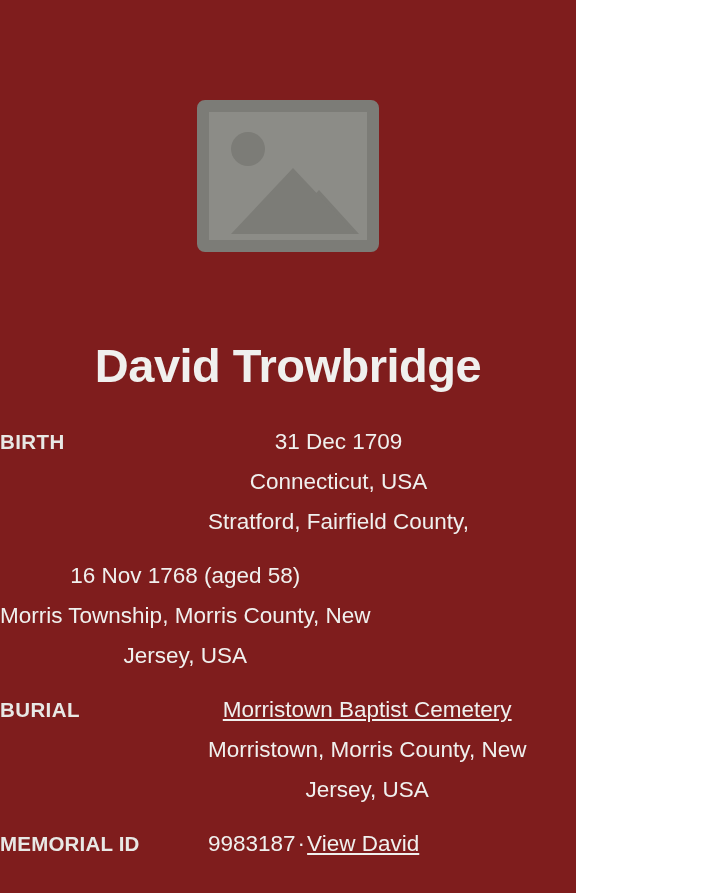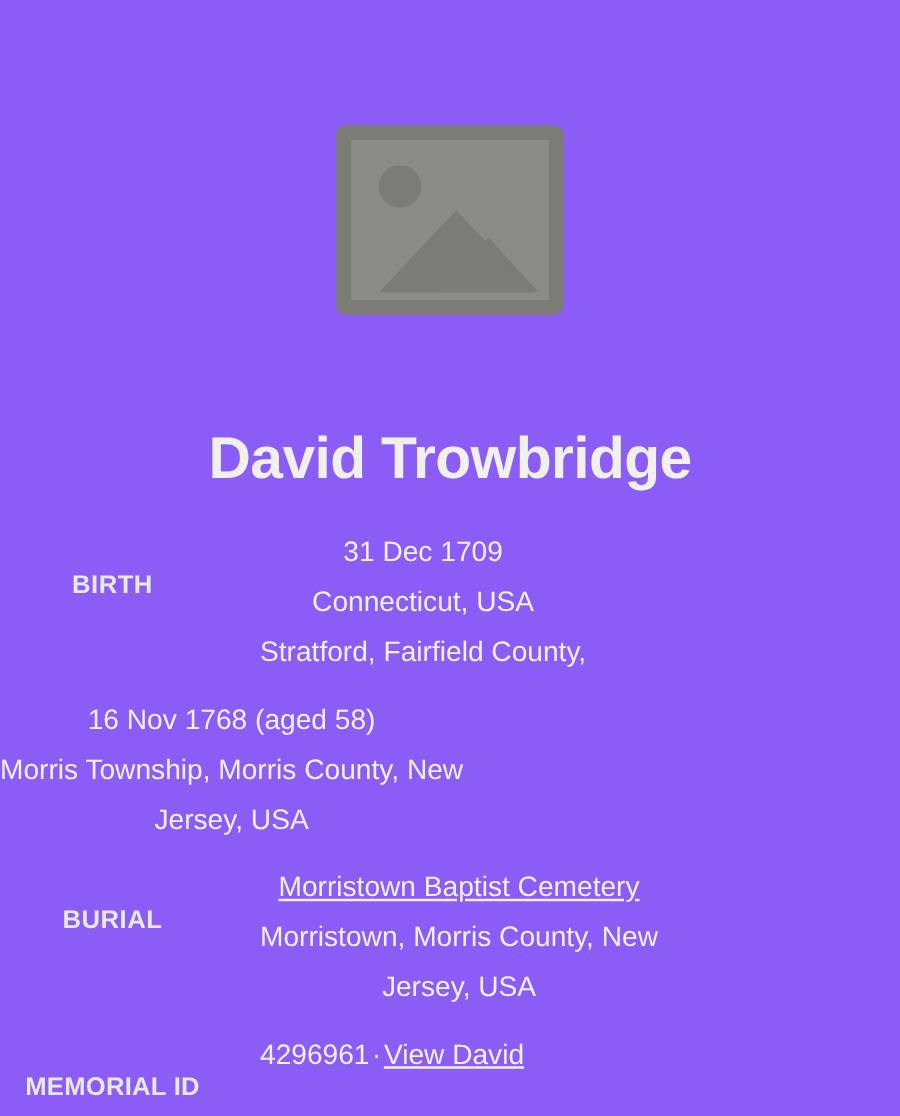--- a/index.html
+++ b/index.html
@@ -8,23 +8,23 @@
   }
   body {
     width: 720px;
     height: 893px;
     background: #ffffff;
     font-family: "Liberation Sans", sans-serif;
     overflow: hidden;
   }
   .memorial-card {
     position: relative;
-    width: 720px;
+    width: 576px;
     height: 893px;
-    background: #8b5cf6;
+    background: #7f1d1d;
     box-sizing: border-box;
     padding: 0;
   }
   .photo-placeholder-wrap {
     width: 100%;
     display: flex;
     justify-content: center;
     padding-top: 100px;
   }
   .photo-frame {
@@ -89,29 +89,28 @@
     padding: 0 14px 0 0;
   }
   .fact-row {
     display: flex;
     align-items: flex-start;
     margin-bottom: 14px;
   }
   .fact-label {
     width: 208px;
     min-width: 208px;
-    text-align: center;
+    text-align: left;
     padding-right: 28px;
     box-sizing: border-box;
     color: #e8e8e5;
     font-size: 20.5px;
     font-weight: 700;
     letter-spacing: 0.4px;
     line-height: 40px;
-    margin-top: 26px;
   }
   .fact-value {
     color: #f0f0ee;
     font-size: 22.5px;
     font-weight: 400;
     line-height: 40px;
     max-width: 460px;
   }
   .fact-value .line {
     display: block;
@@ -170,18 +169,18 @@
       <div class="fact-value">
         <span class="line link">Morristown Baptist Cemetery</span>
         <span class="line">Morristown, Morris County, New</span>
         <span class="line">Jersey, USA</span>
       </div>
     </div>
 
     <div class="fact-row memorial-row">
       <div class="fact-label">MEMORIAL ID</div>
       <div class="fact-value">
-        <span>4296961</span><span class="sep">·</span><span class="link">View David</span>
+        <span>9983187</span><span class="sep">·</span><span class="link">View David</span>
       </div>
     </div>
 
   </div>
 </div>
 
 </body></html>

